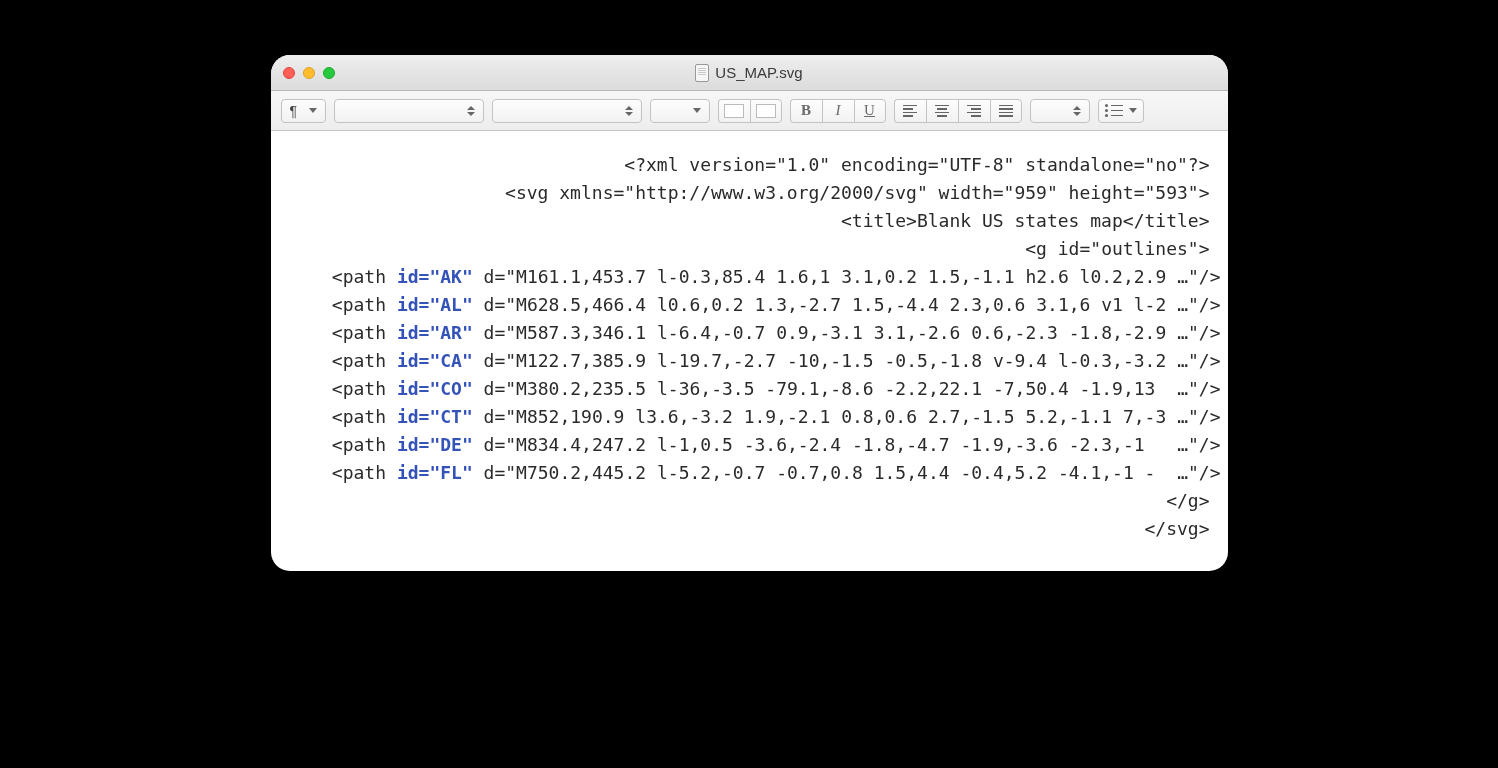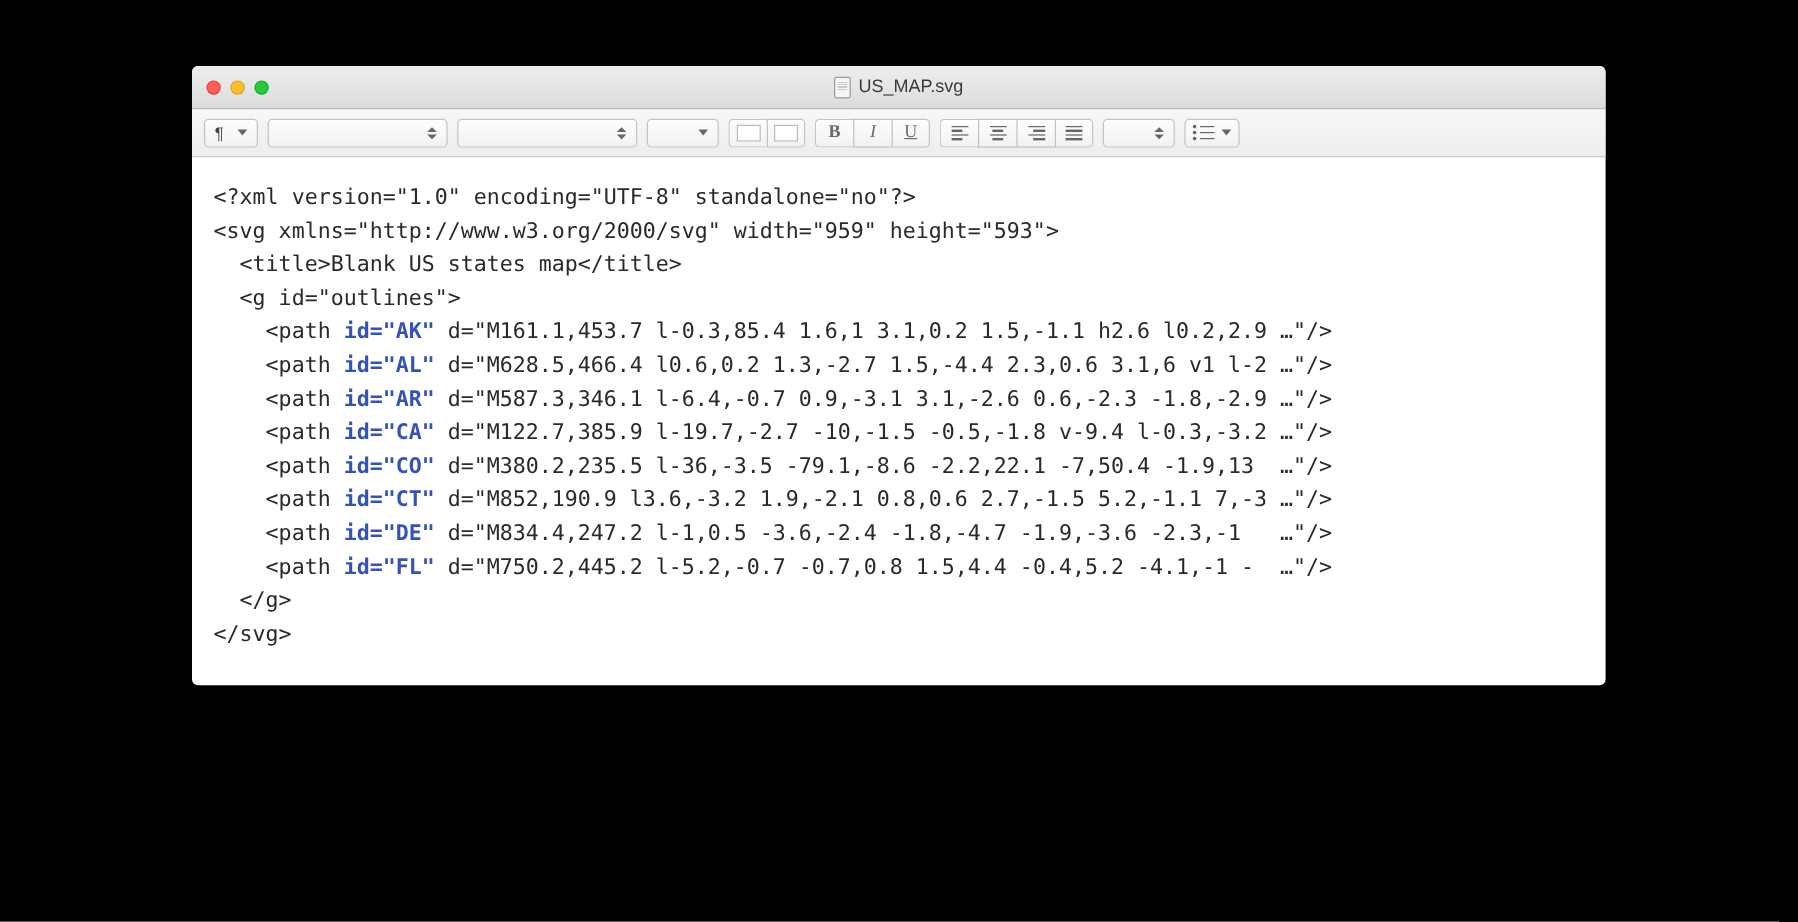--- a/index.html
+++ b/index.html
@@ -7,25 +7,26 @@
       background: #000;
       width: 1498px;
       height: 768px;
       display: flex;
       align-items: flex-start;
       justify-content: center;
       padding-top: 55px;
       font-family: -apple-system, BlinkMacSystemFont, "Helvetica Neue", sans-serif;
     }
     .window {
-      width: 1178px;
+      width: 957px;
       background: #fff;
-      border-radius: 5px;
+      border-radius: 19px;
       box-shadow: 0 20px 60px rgba(0,0,0,0.5);
       overflow: hidden;
+      text-align: right;
     }
     .titlebar {
       height: 36px;
       background: linear-gradient(to bottom, #eeeeee, #dcdcdc);
       border-bottom: 1px solid #b8b8b8;
       display: flex;
       align-items: center;
       position: relative;
     }
     .traffic-lights {

